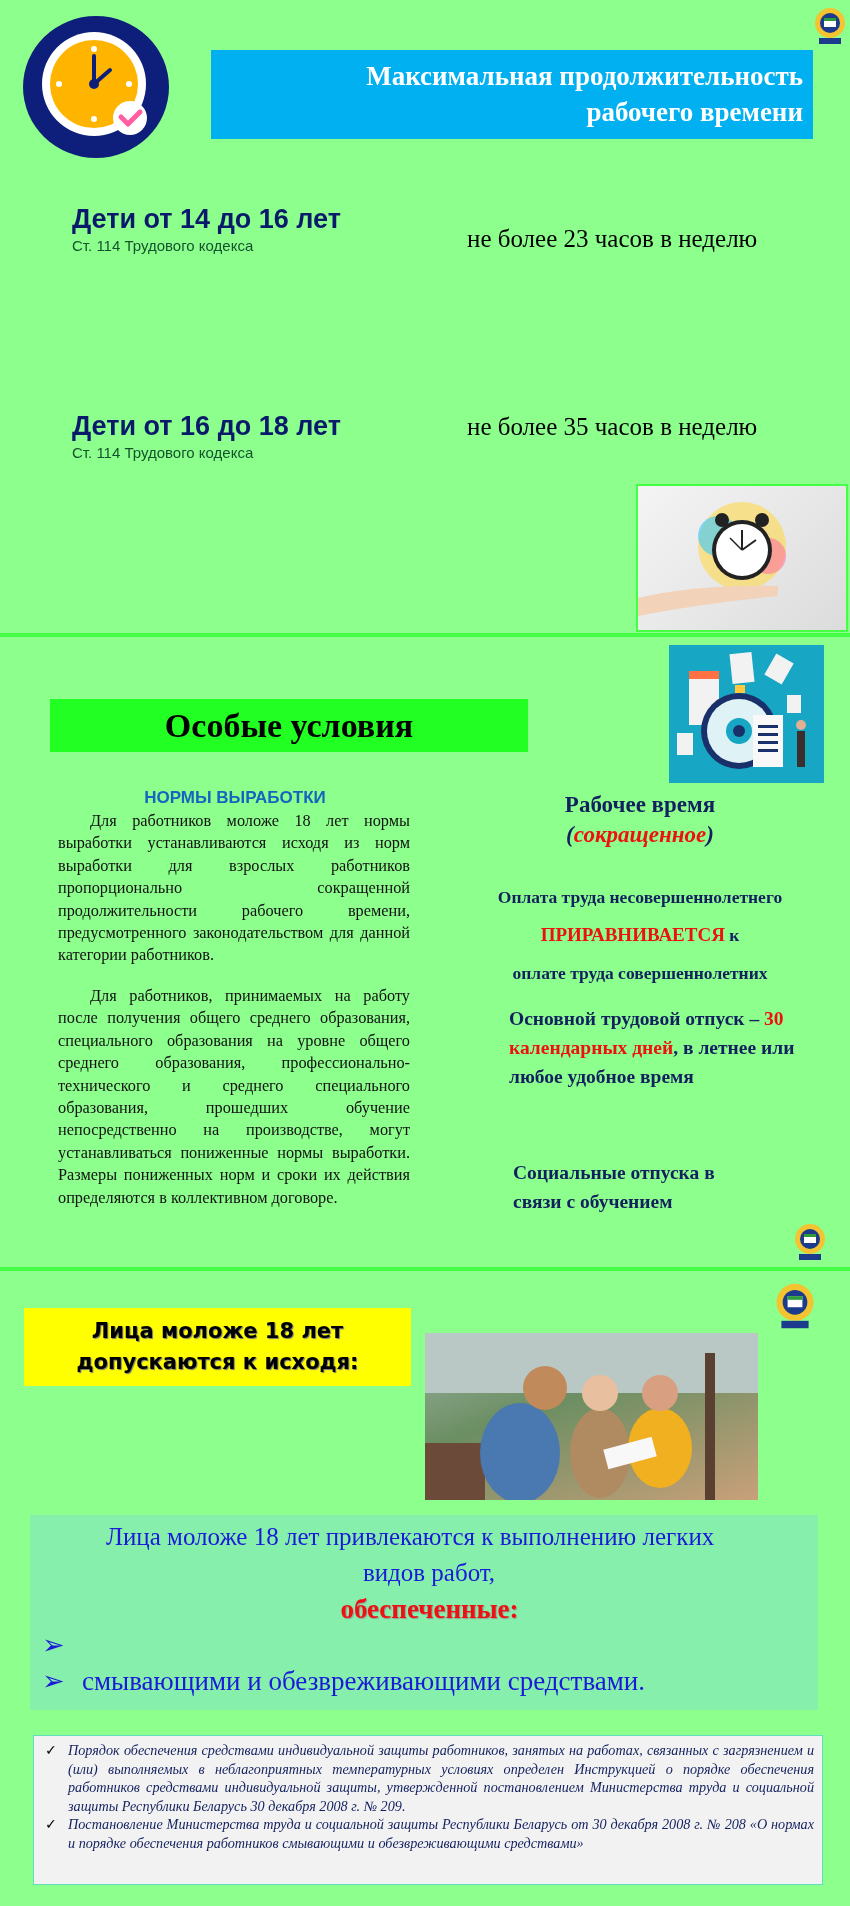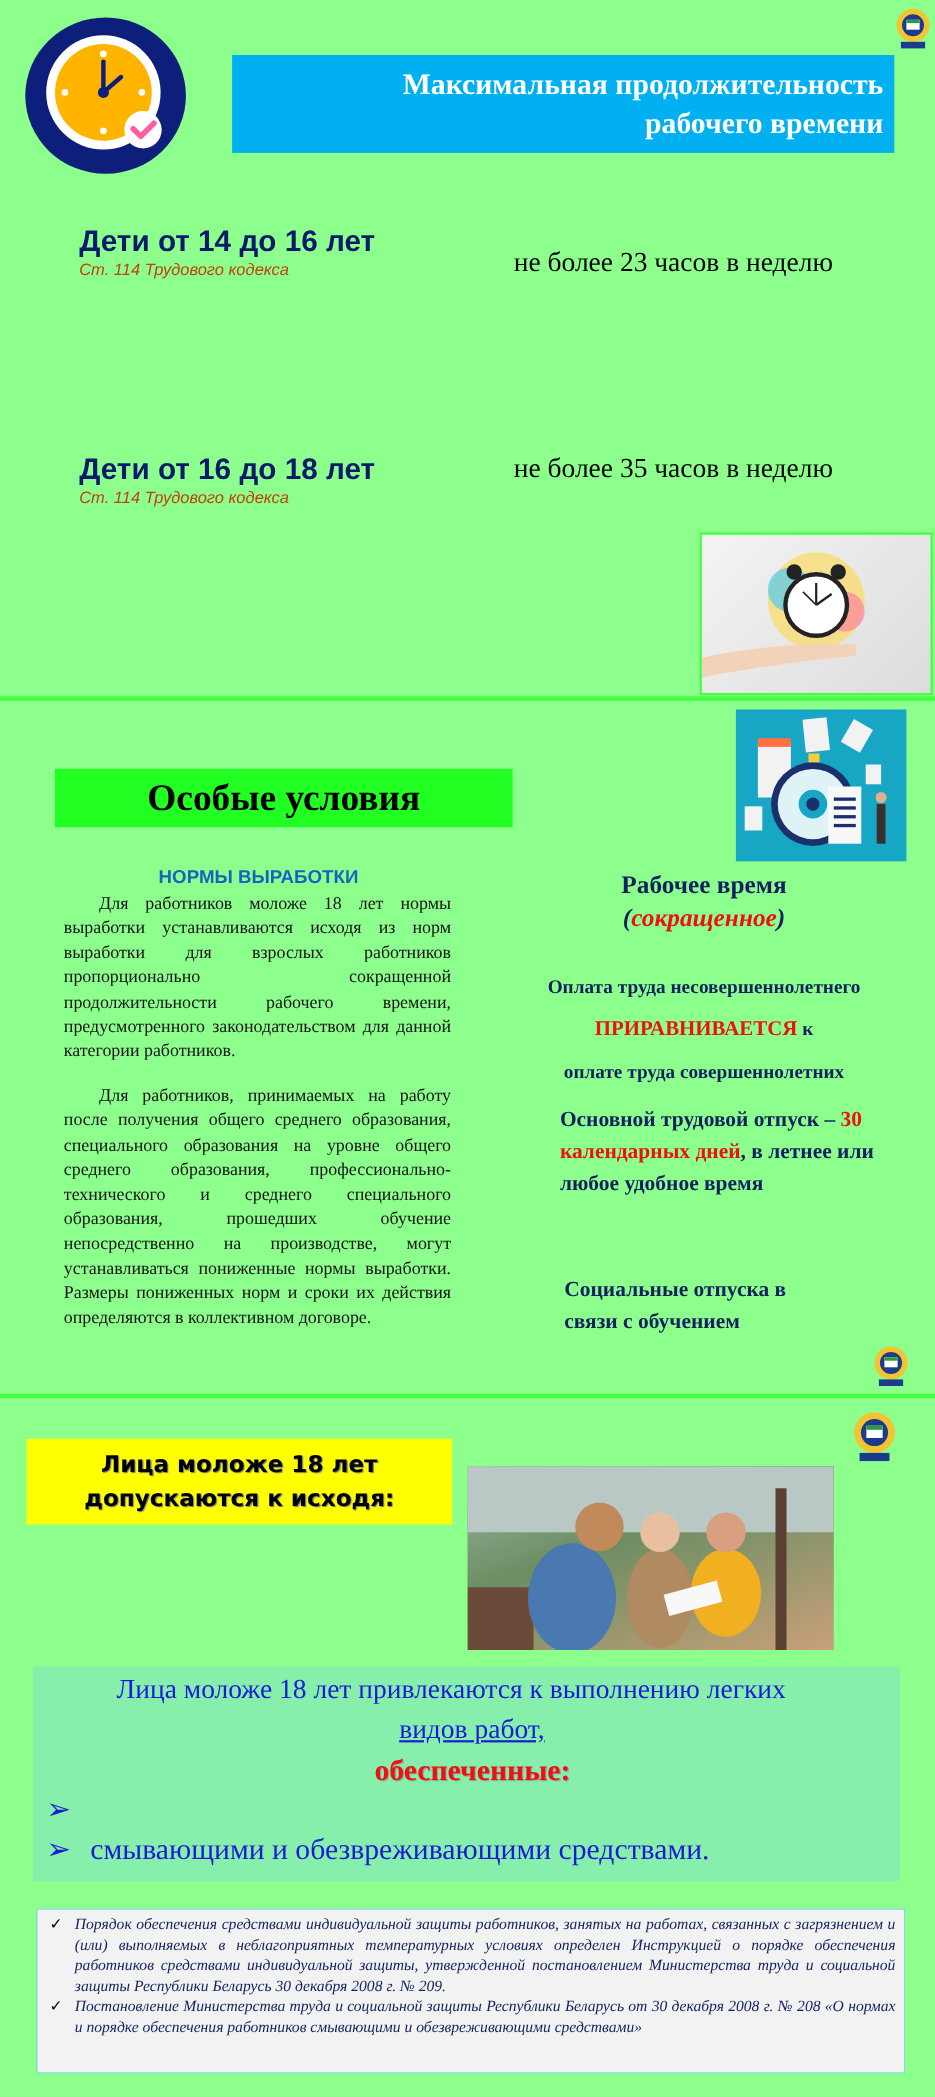--- a/index.html
+++ b/index.html
@@ -10,27 +10,27 @@
   .abs { position: absolute; }
   .divider { position: absolute; left: 0; width: 850px; height: 4px; background: #44ff44; }
 
   
   .title-box {
     left: 211px; top: 37px; width: 602px; height: 89px; background: #00b0f0;
     color: #fff; font-weight: bold; font-size: 27px; text-align: right;
     padding: 8px 10px 0 0; line-height: 36px; margin-top: 13px;
   }
   .age-title { font-family: "Liberation Sans", sans-serif; font-weight: bold; color: #0a1a6a; font-size: 27px; }
-  .age-sub { font-family: "Liberation Sans", sans-serif; font-style: italic; color: #c2410c; font-size: 15px; }
+  .age-sub { font-family: "Liberation Sans", sans-serif; color: #14532d; font-size: 15px; }
   .hours { font-size: 25px; color: #000; }
   .hours b { font-weight: normal; }
 
   
   .special-box {
-    left: 50px; top: 699px; width: 416px; height: 53px; background: #22ff22;
+    left: 50px; top: 699px; width: 478px; height: 53px; background: #22ff22;
     font-size: 34px; font-weight: bold; text-align: center; line-height: 53px;
   }
   .norms-head { font-family: "Liberation Sans", sans-serif; font-weight: bold; color: #1565c0; font-size: 17px; text-align: center; }
   .para { font-size: 16.3px; line-height: 22.4px; text-align: justify; text-indent: 32px; color: #111; }
   .navy { color: #12205e; font-weight: bold; }
   .red { color: #ee1111; }
 
   
   .yellow-box {
     left: 24px; top: 1308px; width: 387px; height: 78px; background: #ffff00;
@@ -205,21 +205,21 @@
     <circle cx="175" cy="60" r="18" fill="#e8c0a0"></circle>
     <ellipse cx="235" cy="115" rx="32" ry="40" fill="#f0b020"></ellipse>
     <circle cx="235" cy="60" r="18" fill="#d8a080"></circle>
     <rect x="180" y="110" width="50" height="20" fill="#f8f8f8" transform="rotate(-15 205 120)"></rect>
     <rect x="280" y="20" width="10" height="147" fill="#5a4030"></rect>
   </svg>
 </div>
 
 <div class="abs light-box">
   <div style="padding-left:76px;padding-top:4px;">Лица моложе 18 лет привлекаются к выполнению легких</div>
-  <div style="text-align:center;padding-left:10px;text-decoration:underline;">видов работ,</div>
+  <div style="text-align:center;padding-left:10px;">видов работ,</div>
   <div class="red" style="text-align:center;font-weight:bold;font-size:27px;padding-left:11px;text-shadow:1px 1px 1px #999;">обеспеченные:</div>
   <div style="display:flex;font-size:27px;padding-left:12px;">
     <span style="width:40px;color:#1a1ad8;">➢</span>
   </div>
   <div style="display:flex;font-size:27px;padding-left:12px;">
     <span style="width:40px;color:#1a1ad8;">➢</span>
     <span>смывающими и обезвреживающими средствами.</span>
   </div>
 </div>
 

